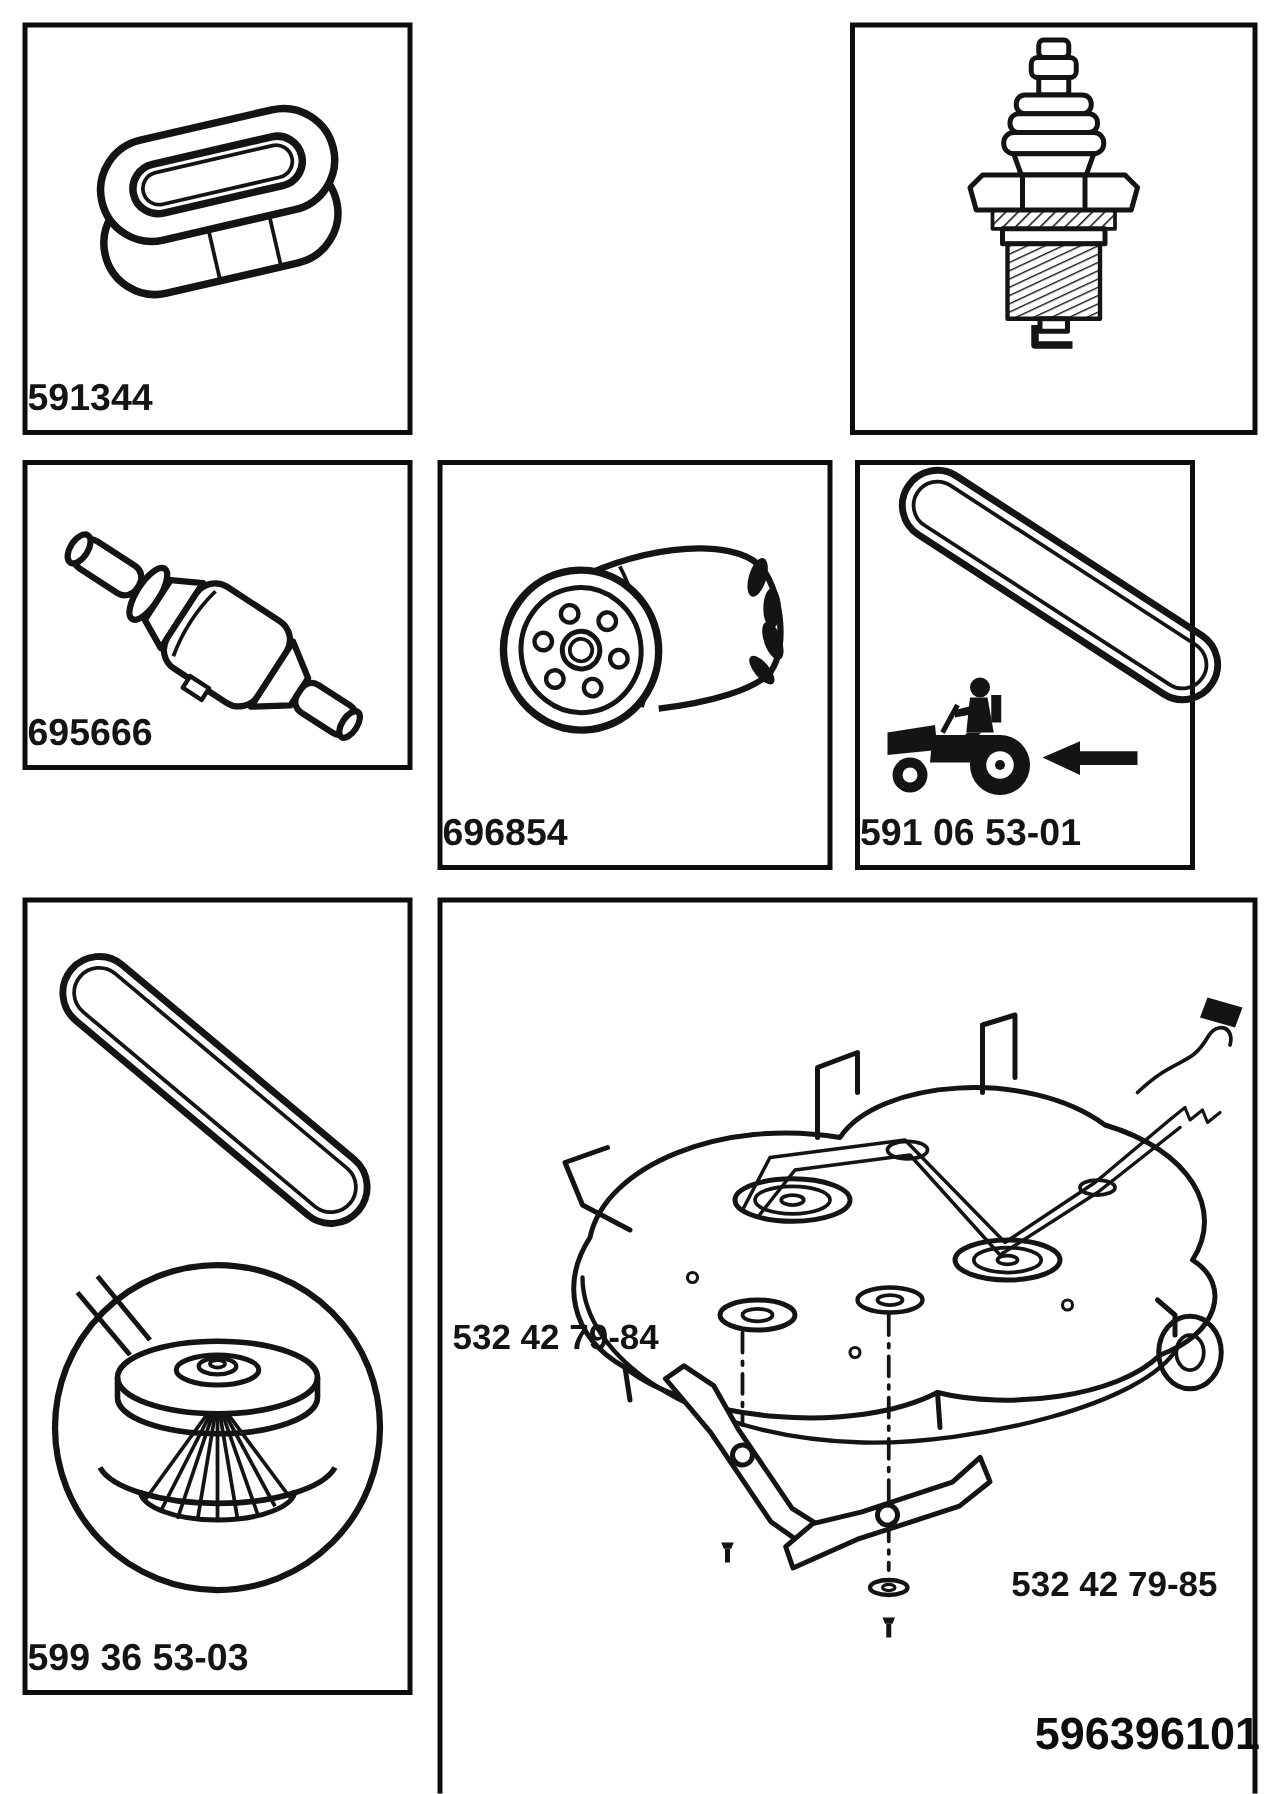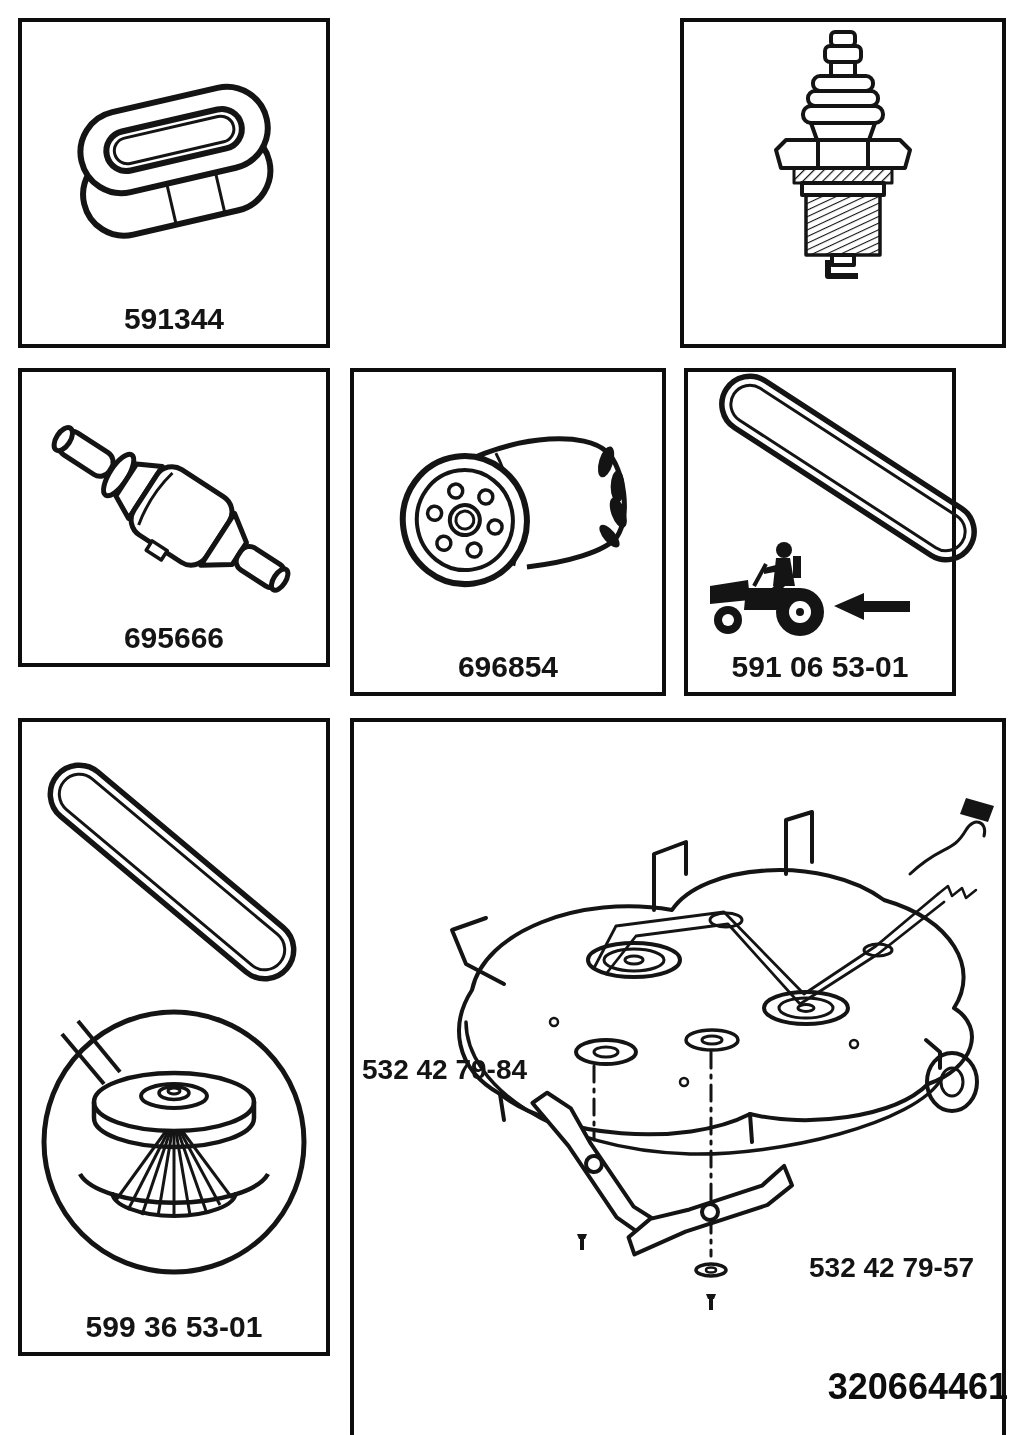--- a/index.html
+++ b/index.html
@@ -15,21 +15,21 @@
   }
   .panel {
     position: absolute;
     border: 4px solid #0d0d0d;
     background: #ffffff;
   }
   .panel svg { position: absolute; left: 0; top: 0; display: block; }
   .part-label {
     position: absolute;
     left: 0; right: 0; bottom: 8px;
-    text-align: center;
+    text-align: left;
     font-weight: 700;
     font-size: 30px;
     color: #141414;
   }
   .inline-label {
     position: absolute;
     font-weight: 700;
     font-size: 28px;
     white-space: nowrap;
     color: #141414;
@@ -38,21 +38,21 @@
     position: absolute;
     top: 1366px;
     right: 16px;
     font-weight: 700;
     font-size: 36px;
     color: #0d0d0d;
   }
   
   .p-air    { left: 18px;  top: 18px;  width: 312px; height: 330px; }
   .p-spark  { left: 680px; top: 18px;  width: 326px; height: 330px; }
-  .p-fuel   { left: 18px;  top: 368px; width: 312px; height: 299px; }
+  .p-fuel   { left: 18px;  top: 368px; width: 312px; height: 248px; }
   .p-oil    { left: 350px; top: 368px; width: 316px; height: 328px; }
   .p-belt   { left: 684px; top: 368px; width: 272px; height: 328px; }
   .p-spindle{ left: 18px;  top: 718px; width: 312px; height: 638px; }
   .p-deck   { left: 350px; top: 718px; width: 656px; height: 749px; }
 </style>
 </head>
 <body>
 
 <div class="page">
 
@@ -191,21 +191,21 @@
           <line x1="152" y1="398" x2="198" y2="483" stroke-width="3"></line>
           <line x1="152" y1="398" x2="210" y2="476" stroke-width="3"></line>
           <ellipse cx="152" cy="380" rx="80" ry="29" stroke-width="4.5" fill="#ffffff"></ellipse>
           <path d="M 72 380 L 72 396 A 80 29 0 0 0 232 396 L 232 380" stroke-width="4.5"></path>
           <ellipse cx="152" cy="374" rx="33" ry="12" stroke-width="4" fill="#ffffff"></ellipse>
           <ellipse cx="152" cy="371" rx="15" ry="6.5" stroke-width="3.5" fill="#ffffff"></ellipse>
           <ellipse cx="152" cy="369" rx="6" ry="3" stroke-width="3"></ellipse>
         </g>
       </g>
     </svg>
-    <div class="part-label">599 36 53-01</div>
+    <div class="part-label">599 36 53-03</div>
   </div>
 
   <div class="panel p-deck">
     <svg width="648" height="630" viewBox="0 0 648 630">
       <g fill="none" stroke="#141414" stroke-width="4" stroke-linejoin="round" stroke-linecap="round">
         <g>
           <path d="M 118 268 C 130 210 225 172 318 188 C 348 142 468 132 530 178 C 598 198 626 246 600 286 C 632 306 620 346 574 362 C 540 396 452 406 396 392 C 330 426 202 416 146 372 C 100 346 96 302 118 268 Z"></path>
           <path d="M 112 300 C 112 362 198 428 336 432 C 424 434 562 402 588 356" stroke-width="3.5"></path>
           <line x1="146" y1="372" x2="150" y2="398"></line>
           <line x1="396" y1="392" x2="398" y2="420"></line>
@@ -266,18 +266,18 @@
           <path d="M -5 0 h 10 l -2 5 h -6 z" fill="#141414" stroke="none"></path>
           <rect x="-2" y="5" width="4" height="11" fill="#141414" stroke="none"></rect>
         </g>
         <g transform="translate(228,512)">
           <path d="M -5 0 h 10 l -2 5 h -6 z" fill="#141414" stroke="none"></path>
           <rect x="-2" y="5" width="4" height="11" fill="#141414" stroke="none"></rect>
         </g>
       </g>
     </svg>
     <div class="inline-label" style="left: 8px; top: 332px;">532 42 79-84</div>
-    <div class="inline-label" style="left: 455px; top: 530px;">532 42 79-57</div>
-  </div>
-
-  <div class="footer-code">320664461</div>
+    <div class="inline-label" style="left: 455px; top: 530px;">532 42 79-85</div>
+  </div>
+
+  <div class="footer-code">596396101</div>
 
 </div>
 
 </body></html>

